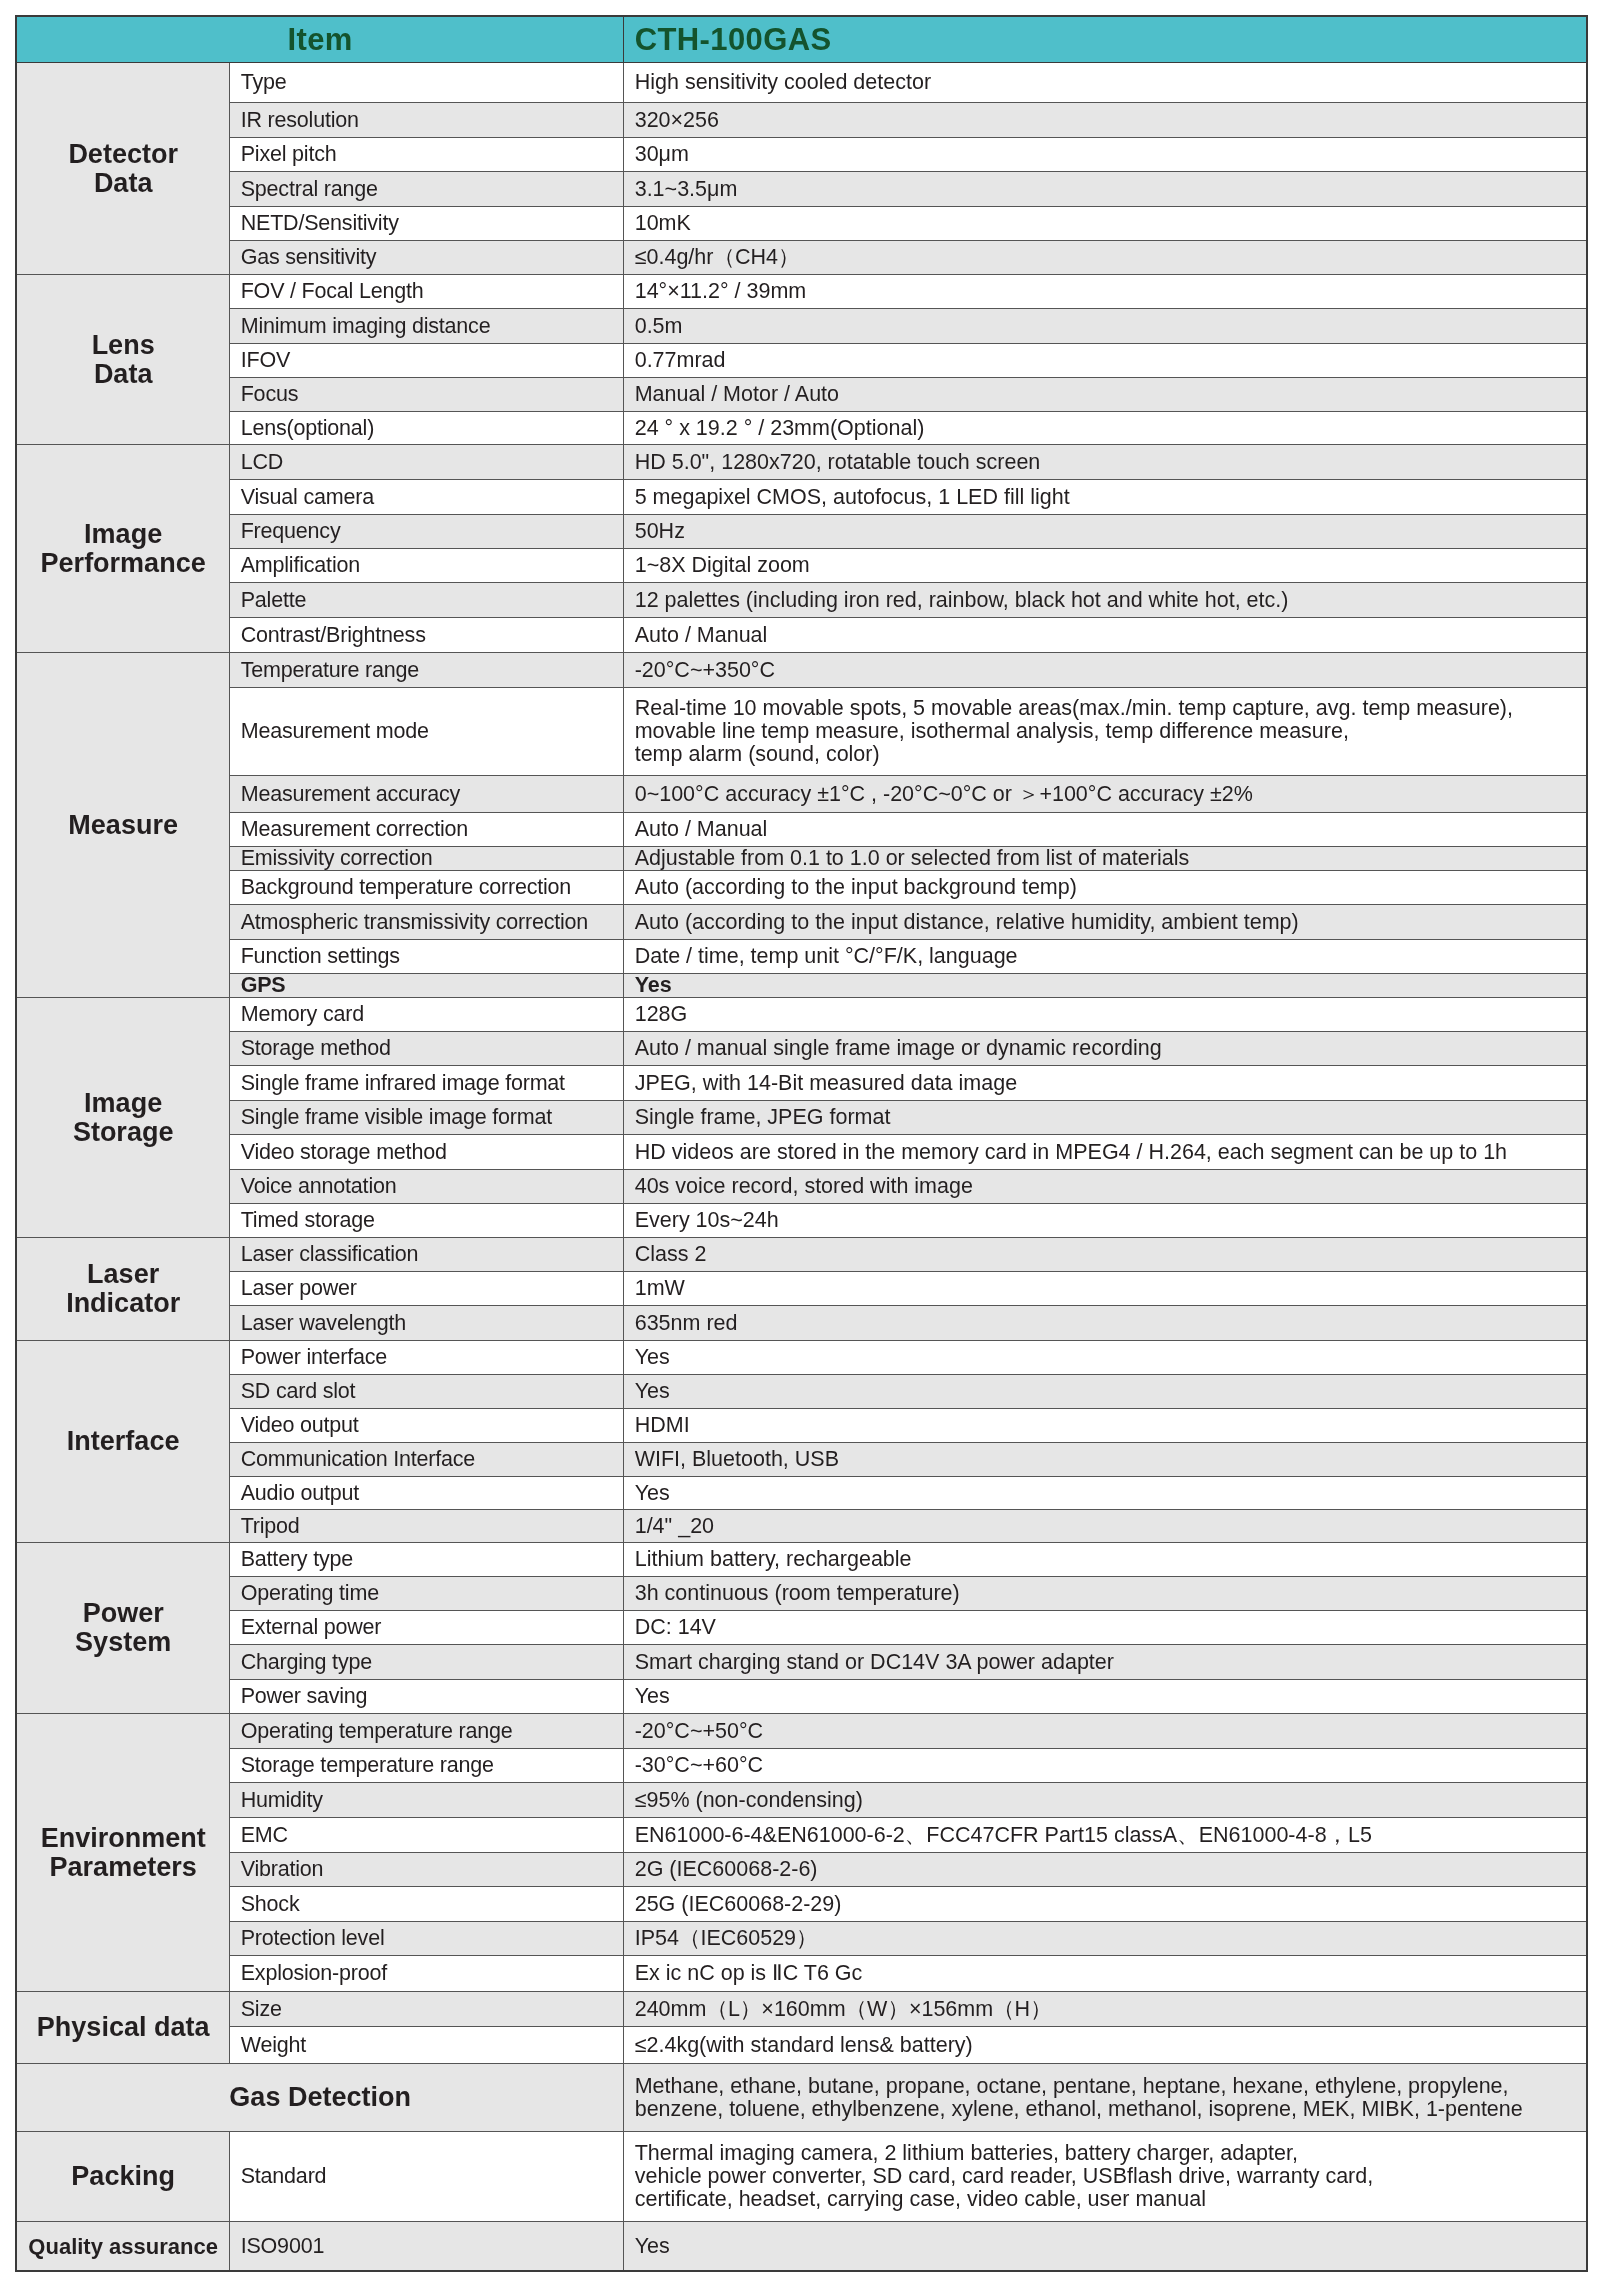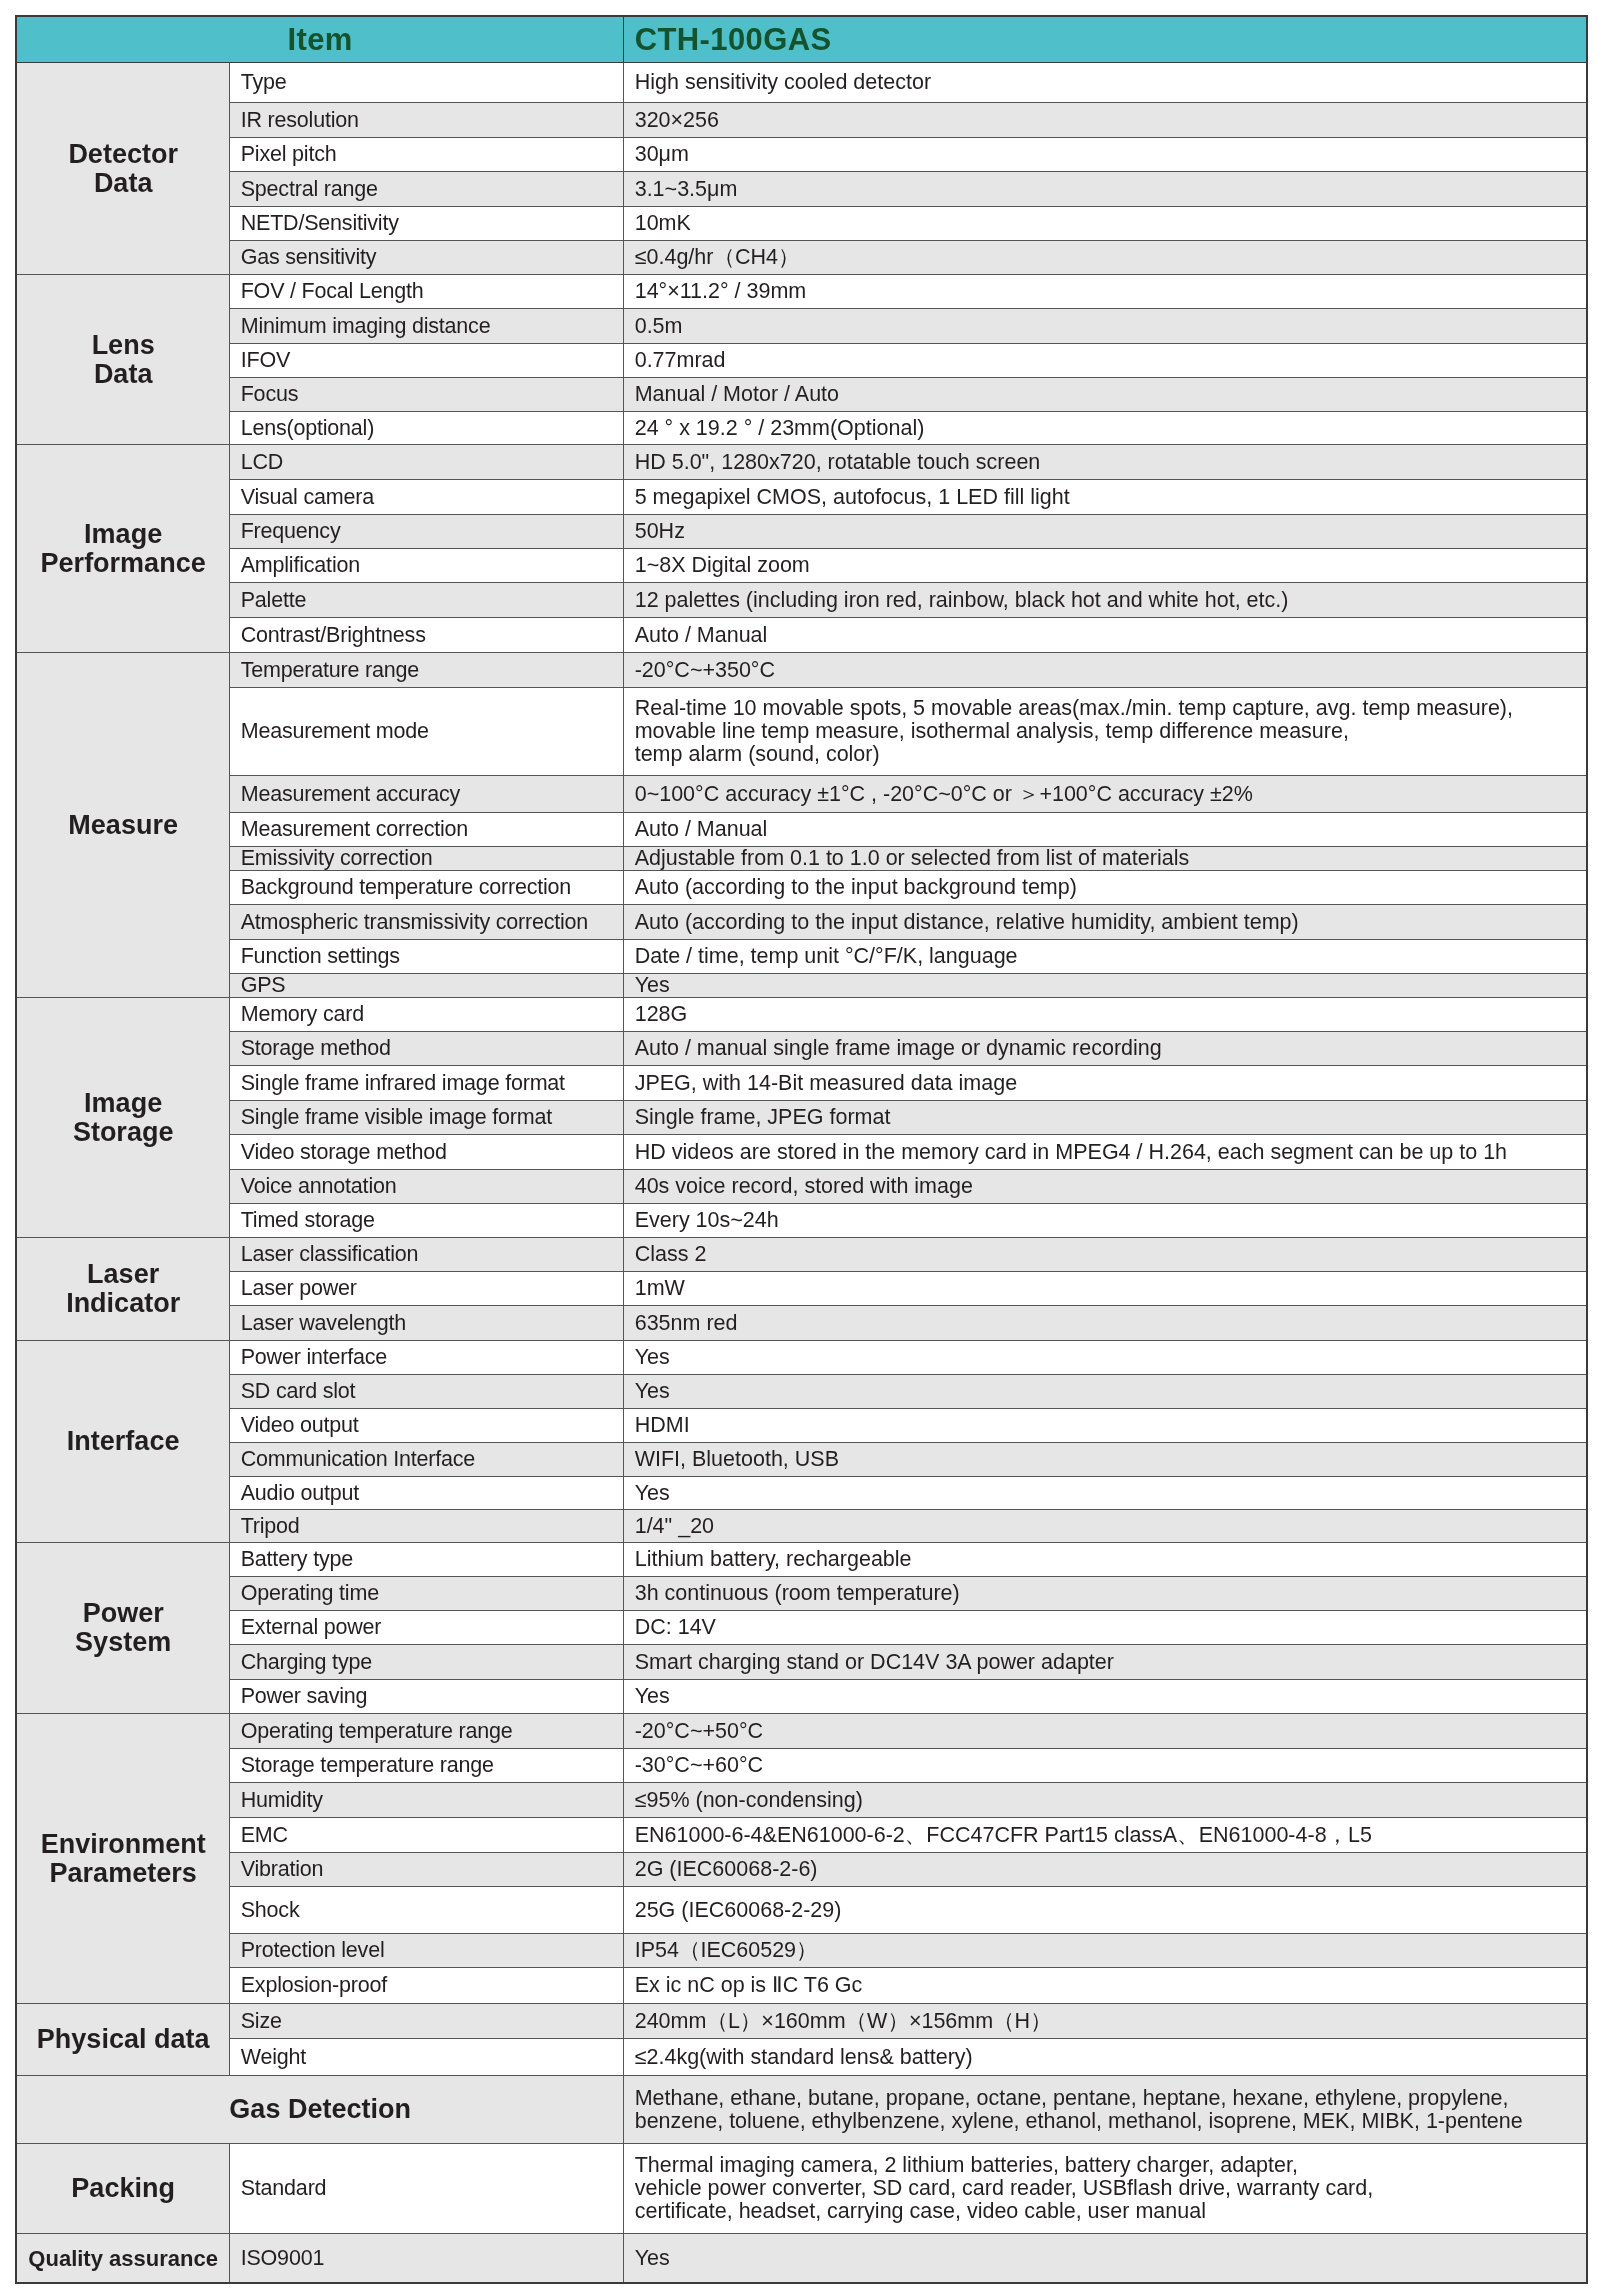--- a/index.html
+++ b/index.html
@@ -160,21 +160,21 @@
         <td class="v">Auto (according to the input background temp)</td>
       </tr>
       <tr class="g" style="height: 35px; margin-left: 17px;">
         <td class="k">Atmospheric transmissivity correction</td>
         <td class="v">Auto (according to the input distance, relative humidity, ambient temp)</td>
       </tr>
       <tr class="w" style="height: 34px;">
         <td class="k">Function settings</td>
         <td class="v">Date / time, temp unit °C/°F/K, language</td>
       </tr>
-      <tr class="g" style="height: 23px;">
+      <tr class="g" style="height: 23px; font-weight: bold;">
         <td class="k">GPS</td>
         <td class="v">Yes</td>
       </tr>
       <tr class="w" style="height: 34px;">
         <td class="cat" rowspan="7">
           <div>Image</div>
           <div>Storage</div>
         </td>
         <td class="k">Memory card</td>
         <td class="v">128G</td>
@@ -287,21 +287,21 @@
         <td class="v">≤95% (non-condensing)</td>
       </tr>
       <tr class="w" style="height: 35px;">
         <td class="k">EMC</td>
         <td class="v">EN61000-6-4&amp;EN61000-6-2、FCC47CFR Part15 classA、EN61000-4-8，L5</td>
       </tr>
       <tr class="g" style="height: 34px;">
         <td class="k">Vibration</td>
         <td class="v">2G (IEC60068-2-6)</td>
       </tr>
-      <tr class="w" style="height: 47px;">
+      <tr class="w" style="height: 35px;">
         <td class="k">Shock</td>
         <td class="v">25G (IEC60068-2-29)</td>
       </tr>
       <tr class="g" style="height: 34px;">
         <td class="k">Protection level</td>
         <td class="v">IP54（IEC60529）</td>
       </tr>
       <tr class="w" style="height: 36px;">
         <td class="k">Explosion-proof</td>
         <td class="v">Ex  ic  nC  op  is  ⅡC  T6 Gc</td>

